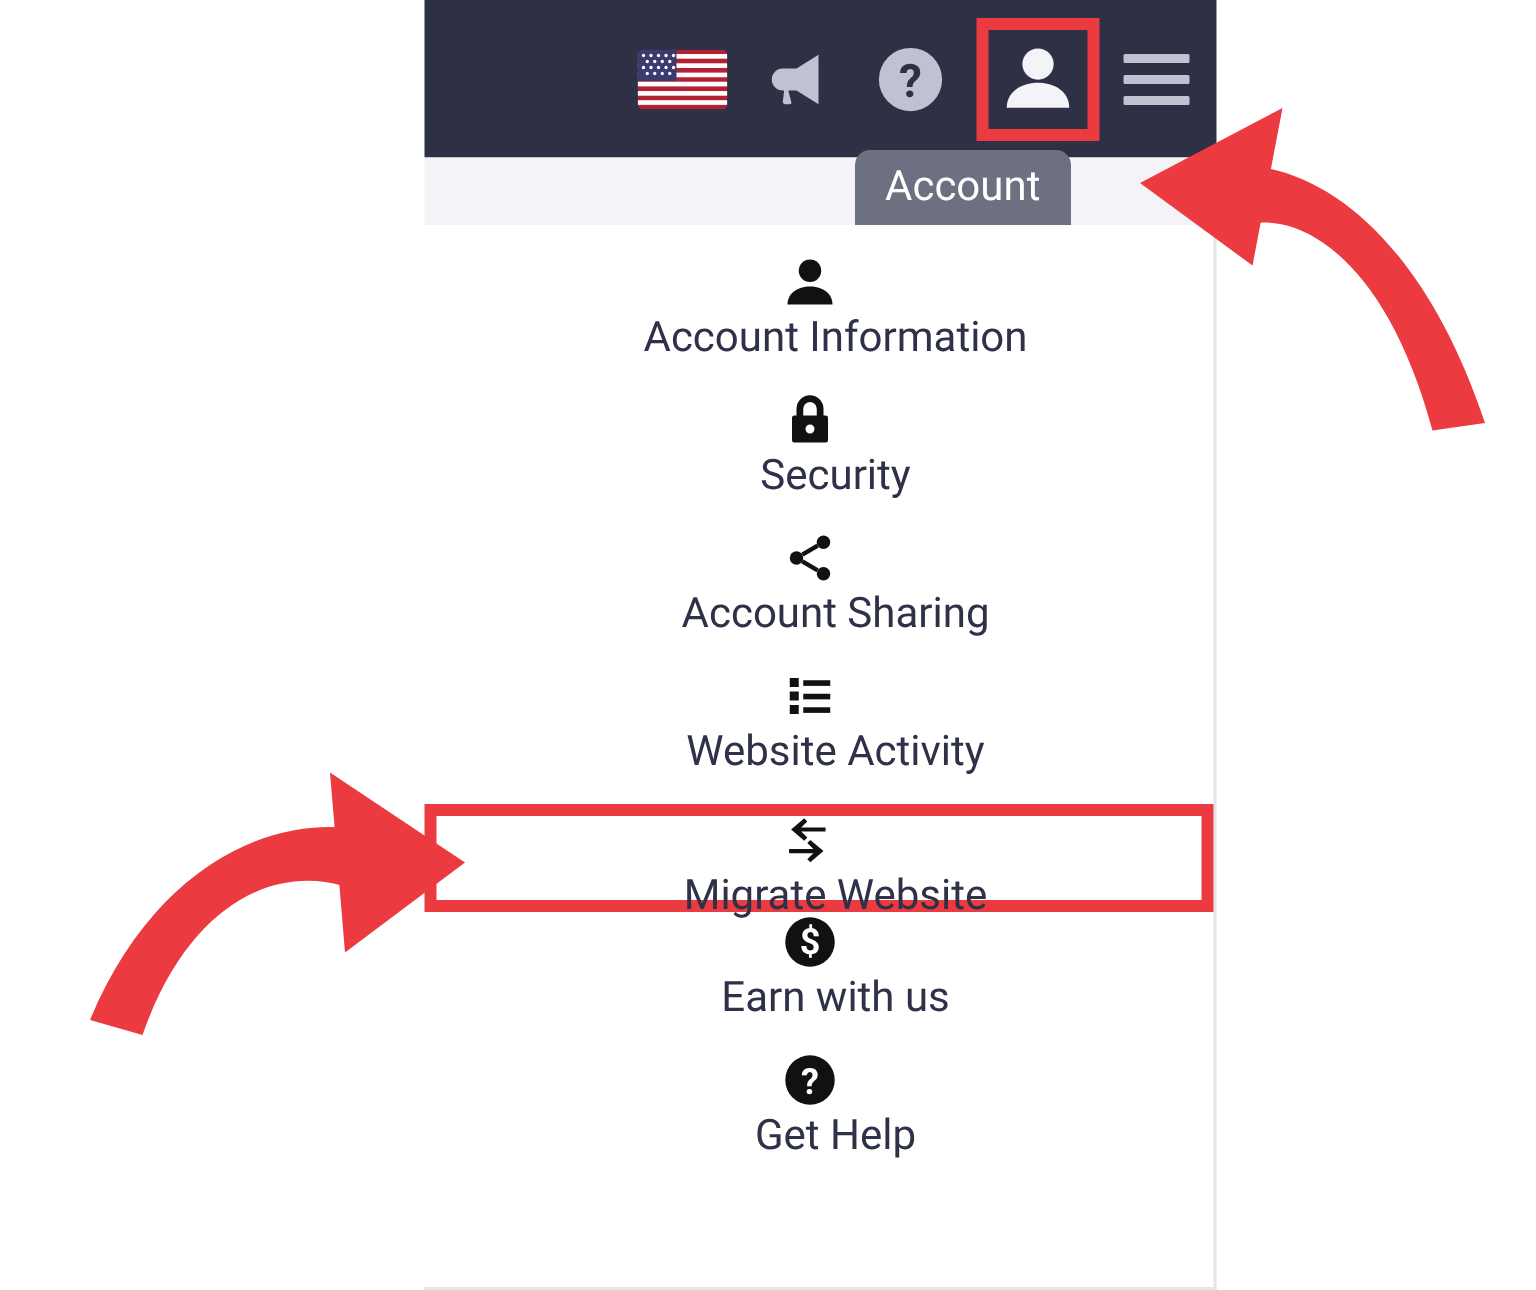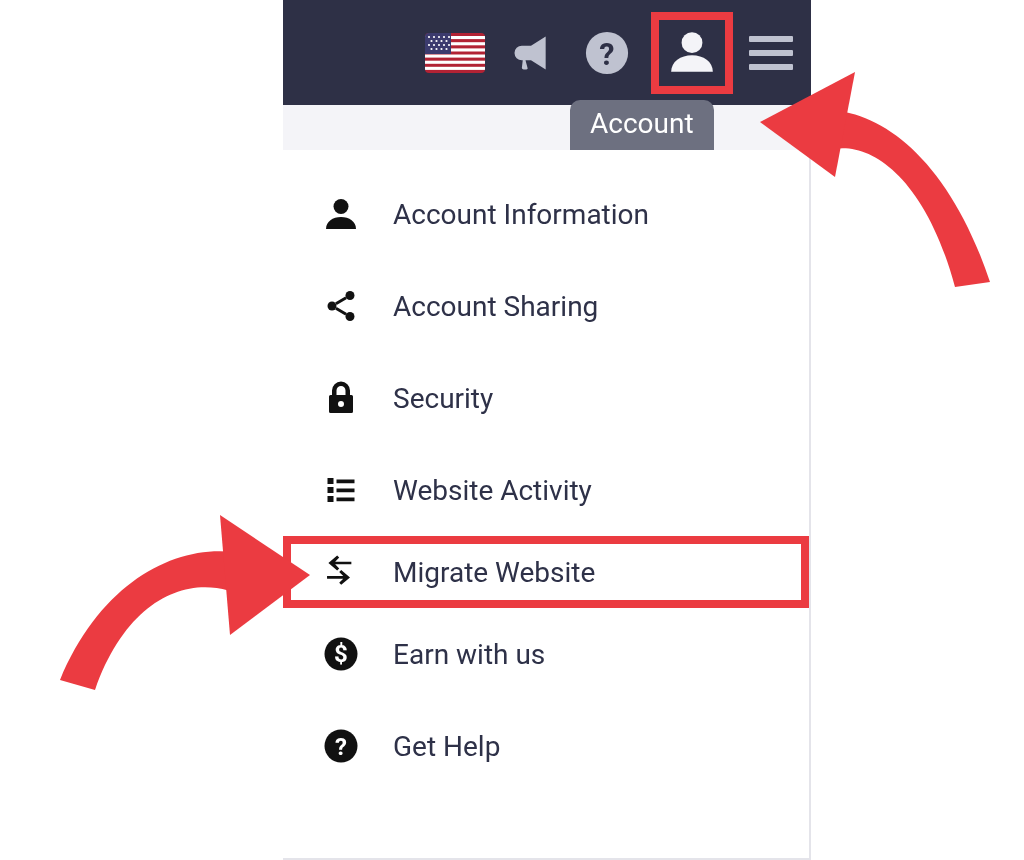--- a/index.html
+++ b/index.html
@@ -24,21 +24,21 @@
   .tooltip{position:absolute;left:570px;top:100px;background:#6d7080;color:#fff;
     font-size:28px;padding:7px 20px 22px;border-radius:10px;}
   .light-strip{position:absolute;left:283px;top:105px;width:528px;height:45px;
     background:#f4f4f8;}
   .panel{position:absolute;left:283px;top:150px;width:528px;height:710px;
     background:#fff;border-right:2px solid #e4e4ea;box-sizing:border-box;}
   .panel-divider{position:absolute;left:283px;bottom:0;width:528px;height:2px;
     background:#e4e4ea;}
   .menu{list-style:none;margin:0;padding:18px 0 0 0;}
   .menu-item{display:flex;align-items:center;height:92px;padding:0 40px;
-    color:#2e3148;cursor:pointer;box-sizing:border-box;}
+    color:#2e3148;cursor:pointer;box-sizing:border-box;flex-direction:column;}
   .menu-item .icon{width:48px;height:40px;display:flex;align-items:center;
     justify-content:flex-start;color:#111;}
   .menu-item .icon svg{width:36px;height:36px;}
   .menu-item .label{font-size:28px;color:#2e3148;margin-left:22px;font-weight:400;}
   .menu-item.highlight{border:8px solid #eb3b41;padding:0 32px;height:72px;}
   .arrow{position:absolute;pointer-events:none;}
   .arrow svg{display:block;}
   .arrow-top{left:760px;top:62px;width:260px;height:300px;}
   .arrow-left{left:40px;top:490px;width:270px;height:230px;}
 </style>
@@ -118,35 +118,35 @@
           <svg viewBox="0 0 24 24" fill="currentColor">
               <circle cx="12" cy="7" r="5"></circle>
               <path d="M2 22c0-5 4.5-8 10-8s10 3 10 8H2z"></path>
             </svg>
         </span>
         <span class="label">Account Information</span>
       </li>
       <li class="menu-item">
         <span class="icon">
           <svg viewBox="0 0 24 24" fill="currentColor">
+              <path d="M6 10V7a6 6 0 1112 0v3h1a1 1 0 011 1v10a1 1 0 01-1 1H5a1 1 0 01-1-1V11a1 1 0 011-1h1zm3 0h6V7a3 3 0 00-6 0v3zm3 8a2 2 0 100-4 2 2 0 000 4z"></path>
+            </svg>
+        </span>
+        <span class="label">Security</span>
+      </li>
+      <li class="menu-item">
+        <span class="icon">
+          <svg viewBox="0 0 24 24" fill="currentColor">
               <circle cx="18" cy="5" r="3"></circle>
               <circle cx="6" cy="12" r="3"></circle>
               <circle cx="18" cy="19" r="3"></circle>
               <path d="M8.6 13.5l6.8 4M15.4 6.5l-6.8 4" stroke="currentColor" stroke-width="2"></path>
             </svg>
         </span>
         <span class="label">Account Sharing</span>
-      </li>
-      <li class="menu-item">
-        <span class="icon">
-          <svg viewBox="0 0 24 24" fill="currentColor">
-              <path d="M6 10V7a6 6 0 1112 0v3h1a1 1 0 011 1v10a1 1 0 01-1 1H5a1 1 0 01-1-1V11a1 1 0 011-1h1zm3 0h6V7a3 3 0 00-6 0v3zm3 8a2 2 0 100-4 2 2 0 000 4z"></path>
-            </svg>
-        </span>
-        <span class="label">Security</span>
       </li>
       <li class="menu-item">
         <span class="icon">
           <svg viewBox="0 0 24 24" fill="currentColor">
               <rect x="3" y="4" width="4" height="4"></rect>
               <rect x="3" y="10" width="4" height="4"></rect>
               <rect x="3" y="16" width="4" height="4"></rect>
               <rect x="9" y="5" width="12" height="2.5"></rect>
               <rect x="9" y="11" width="12" height="2.5"></rect>
               <rect x="9" y="17" width="12" height="2.5"></rect>

